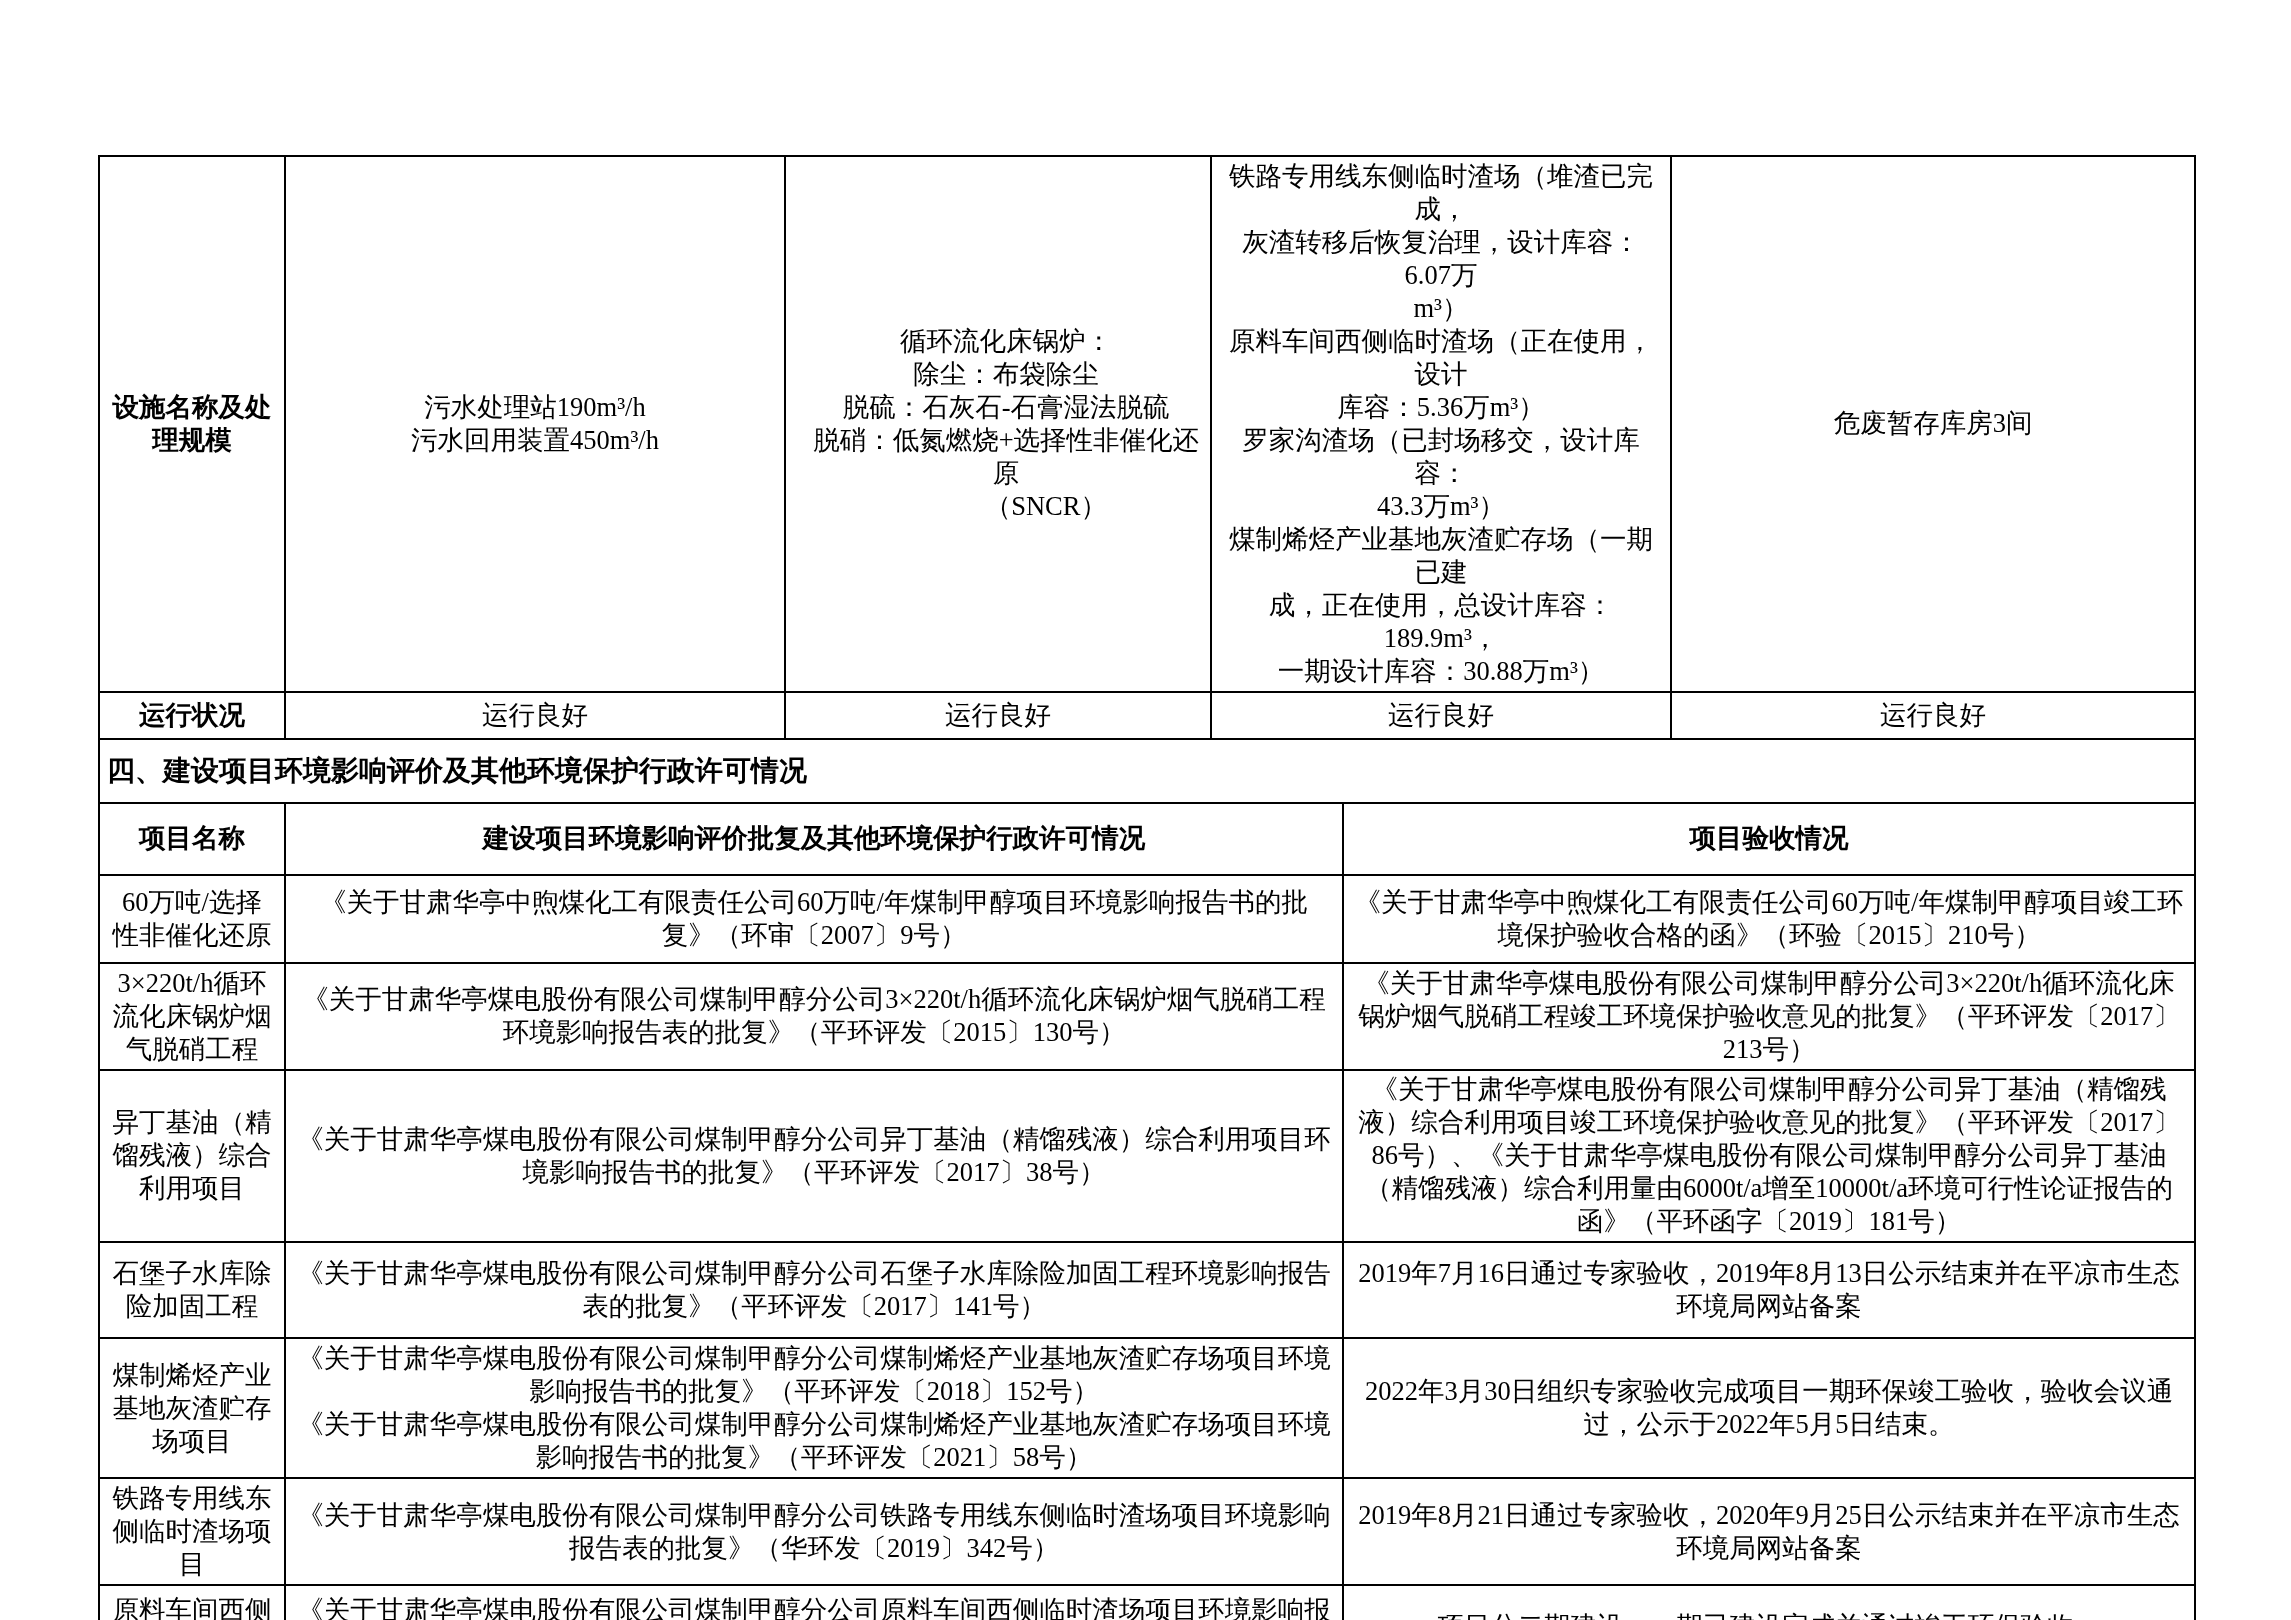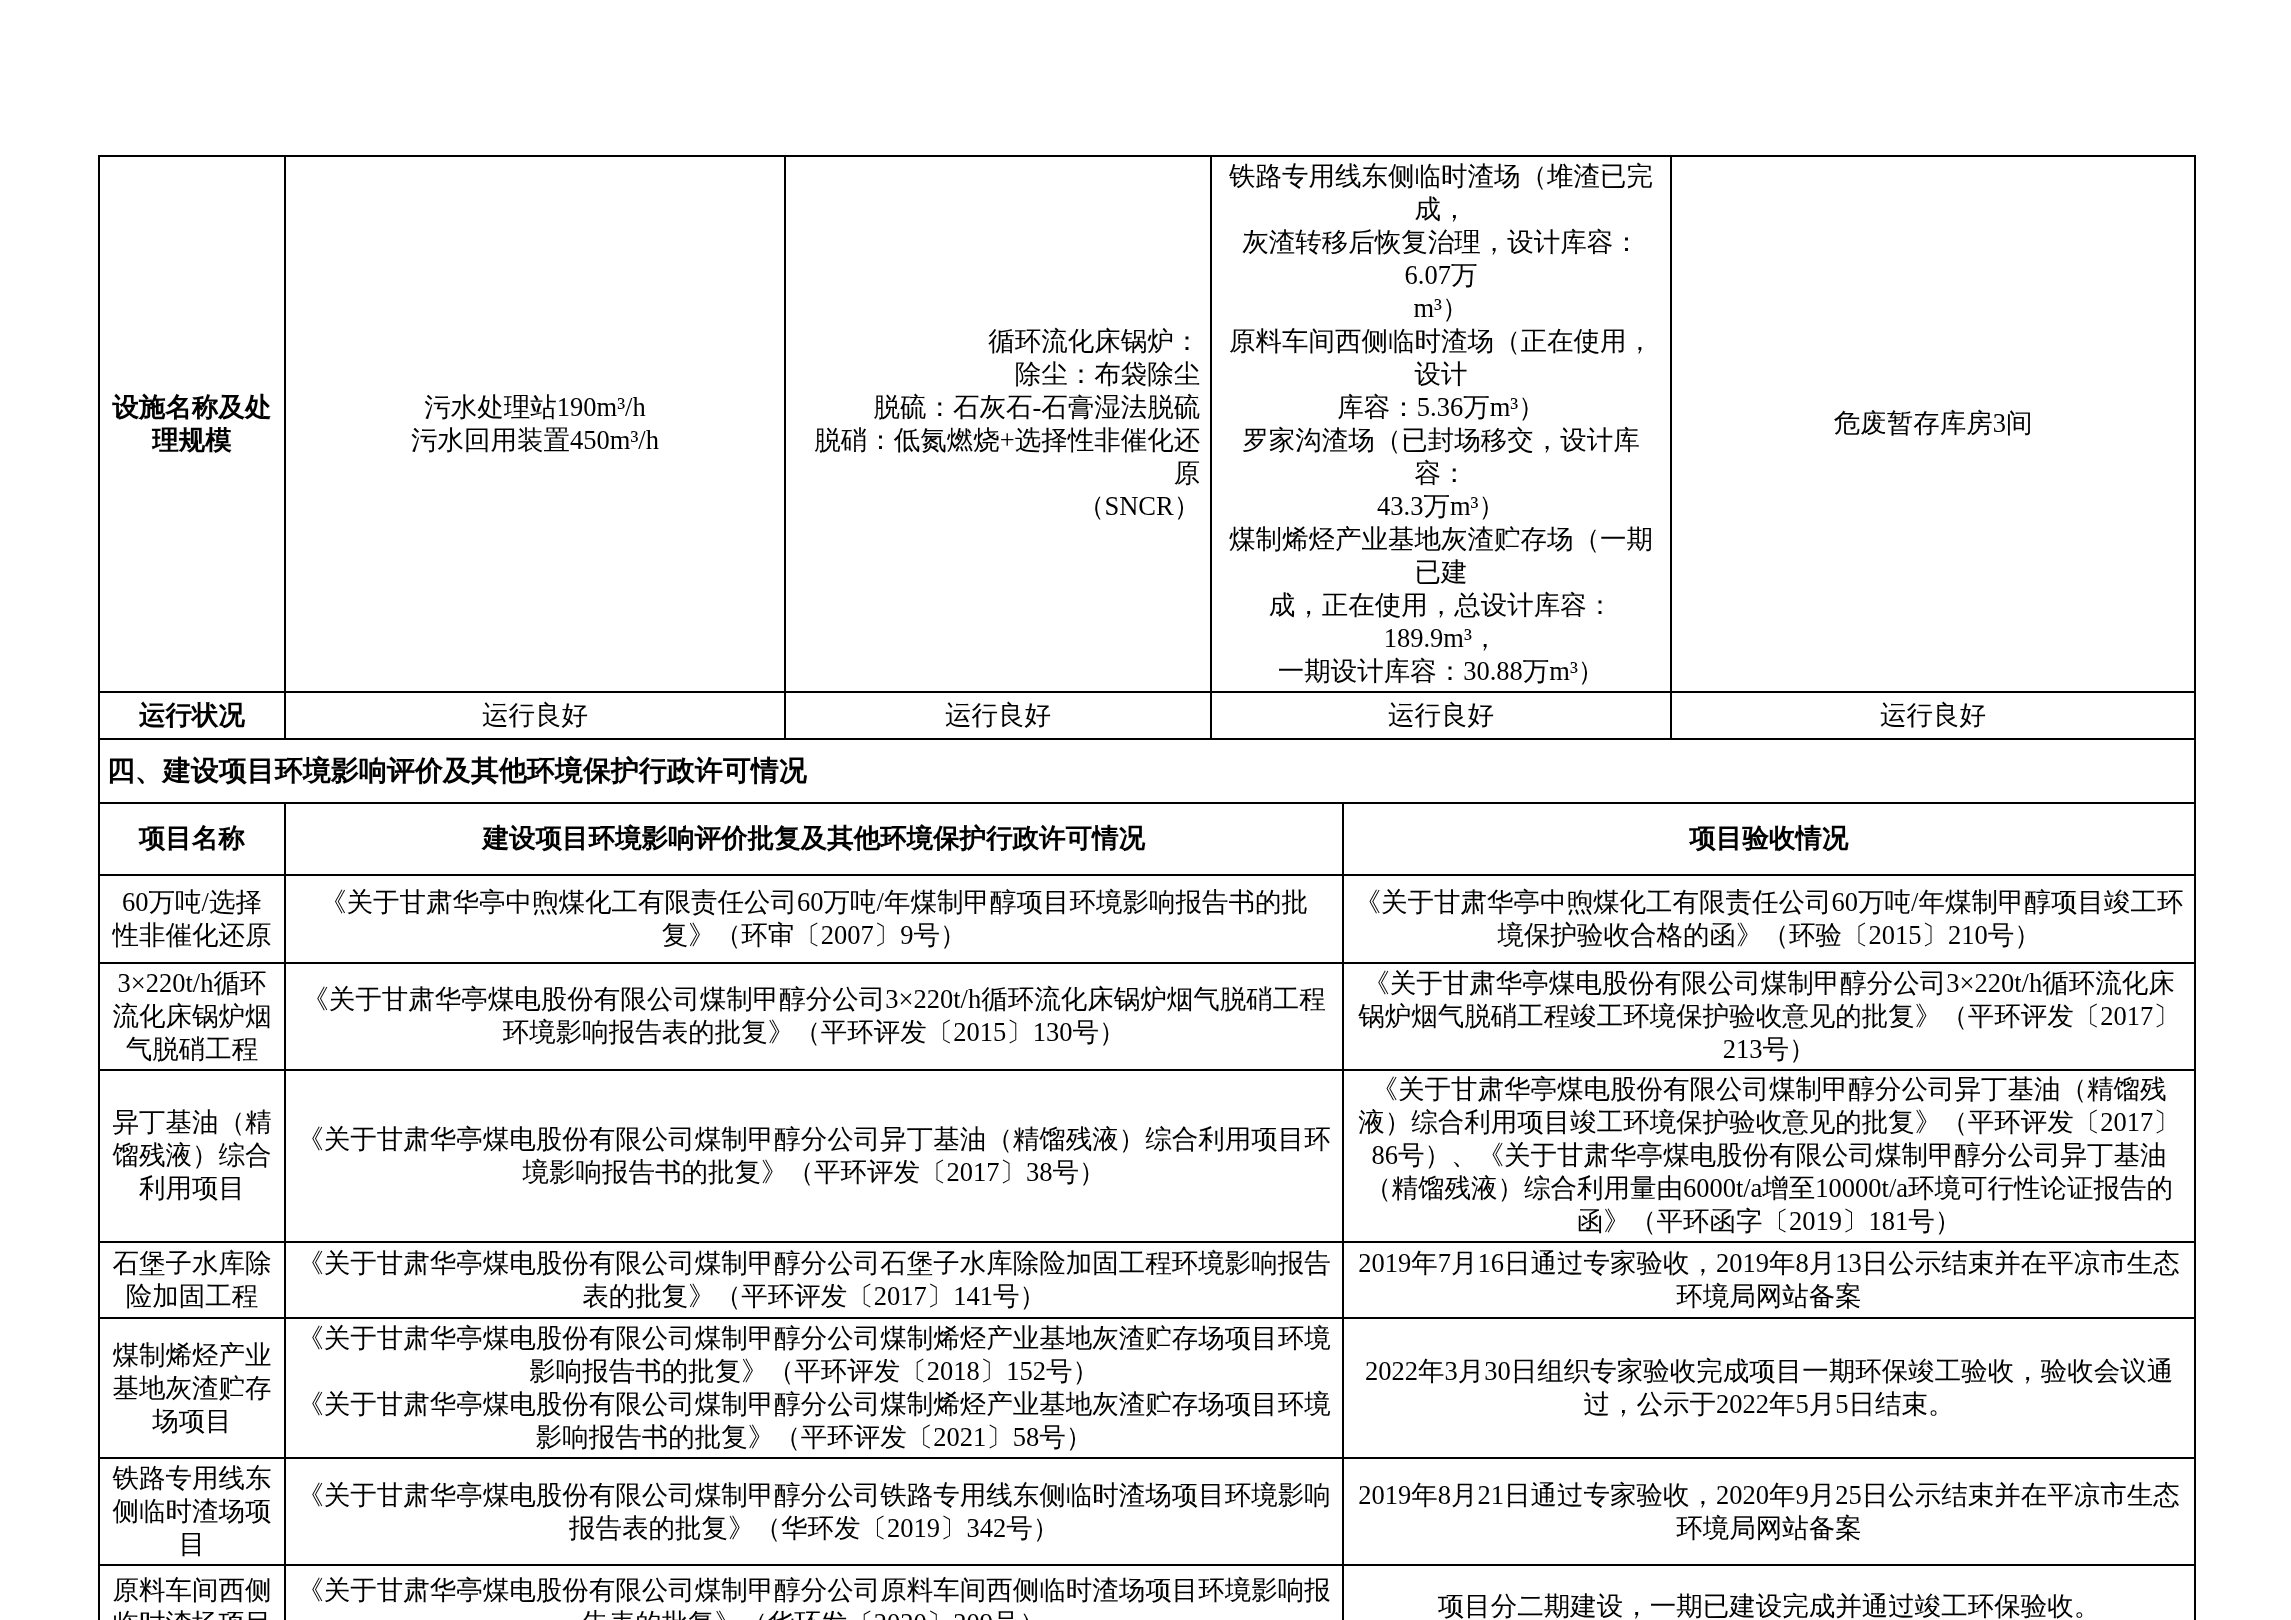--- a/index.html
+++ b/index.html
@@ -33,31 +33,31 @@
     font-weight:bold;
     font-family:"Liberation Sans","DejaVu Sans",sans-serif;
     font-size:28px;
     padding-left:7px;
   }
   td.header-cell{
     font-weight:bold;
     font-family:"Liberation Sans","DejaVu Sans",sans-serif;
   }
   td.boiler-cell{
-    text-align:right;
+    text-align:center;
     padding-left:26px;
   }
   tr.h-facility{height:335px;}
   tr.h-status{height:47px;}
   tr.h-sec4{height:64px;}
   tr.h-colhead{height:72px;}
   tr.h-r1{height:88px;}
   tr.h-r2{height:98px;}
   tr.h-r3{height:172px;}
-  tr.h-r4{height:76px;}
+  tr.h-r4{height:96px;}
   tr.h-r5{height:137px;}
   tr.h-r6{height:80px;border-radius:14px;}
   tr.h-r7{height:84px;}
 </style>
 </head>
 <body>
 
 <table class="doc-table">
   <colgroup>
     <col style="width:186px">

